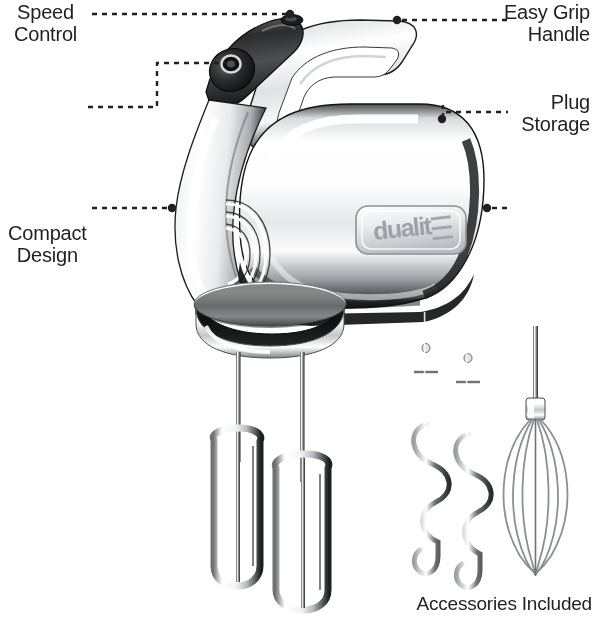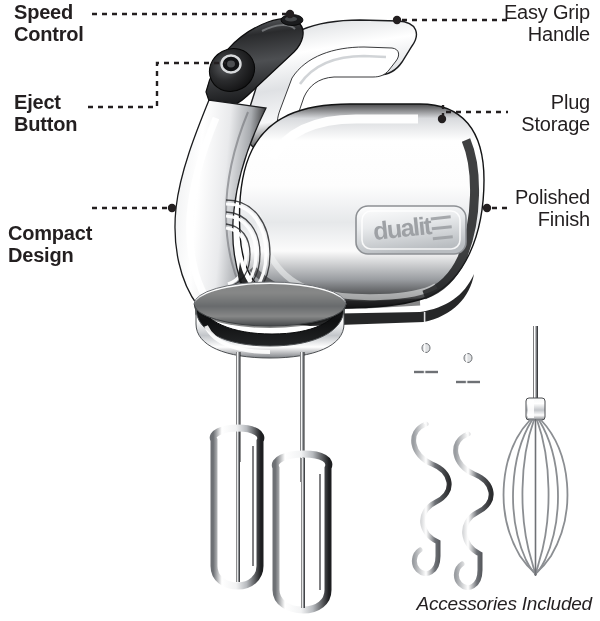--- a/index.html
+++ b/index.html
@@ -27,37 +27,37 @@
   }
   .callout {
     position: absolute;
     color: #231f20;
     font-size: 20px;
     line-height: 21.5px;
     font-weight: 400;
     letter-spacing: -0.2px;
     white-space: pre-line;
   }
-  .callout.left  { text-align: left; font-weight: bold; }
+  .callout.left  { text-align: center; }
   .callout.right { text-align: right; }
   .caption {
     position: absolute;
     color: #231f20;
     font-size: 19px;
     line-height: 22px;
     letter-spacing: -0.2px;
     white-space: nowrap;
   }
   .cl-speed   { left: 14px;  top: 2px; }
   .cl-eject   { left: 14px;  top: 92px; }
   .cl-compact { left: 8px;   top: 187px; margin-top: 36px; }
   .cl-handle  { right: 10px; top: 2px; }
   .cl-plug    { right: 10px; top: 92px; }
   .cl-finish  { right: 10px; top: 187px; }
-  .cap-acc    { right: 8px;  bottom: 6px; font-style: italic; }
+  .cap-acc    { right: 8px;  bottom: 6px; }
 </style>
 </head>
 <body>
 
 <div id="stage">
 
   <svg id="art" viewBox="0 0 600 621">
     <defs>
 
       <linearGradient id="gBody" x1="0" y1="0" x2="0" y2="1">
@@ -287,30 +287,26 @@
       <circle cx="442" cy="119" r="4.2"></circle>
       <circle cx="172" cy="208" r="4.2"></circle>
       <circle cx="487" cy="208" r="4.2"></circle>
     </g>
     <line x1="443" y1="105" x2="443" y2="117" stroke="#231f20" stroke-width="2.4" stroke-dasharray="4 4"></line>
   </svg>
 
   <div class="callout left cl-speed">Speed
 Control</div>
 
-  <div class="callout left cl-eject">Eject
-Button</div>
 
   <div class="callout left cl-compact">Compact
 Design</div>
 
   <div class="callout right cl-plug">Plug
 Storage</div>
 
   <div class="callout right cl-handle">Easy Grip
 Handle</div>
 
-  <div class="callout right cl-finish">Polished
-Finish</div>
 
   <div class="caption cap-acc">Accessories Included</div>
 
 </div>
 
 </body></html>

